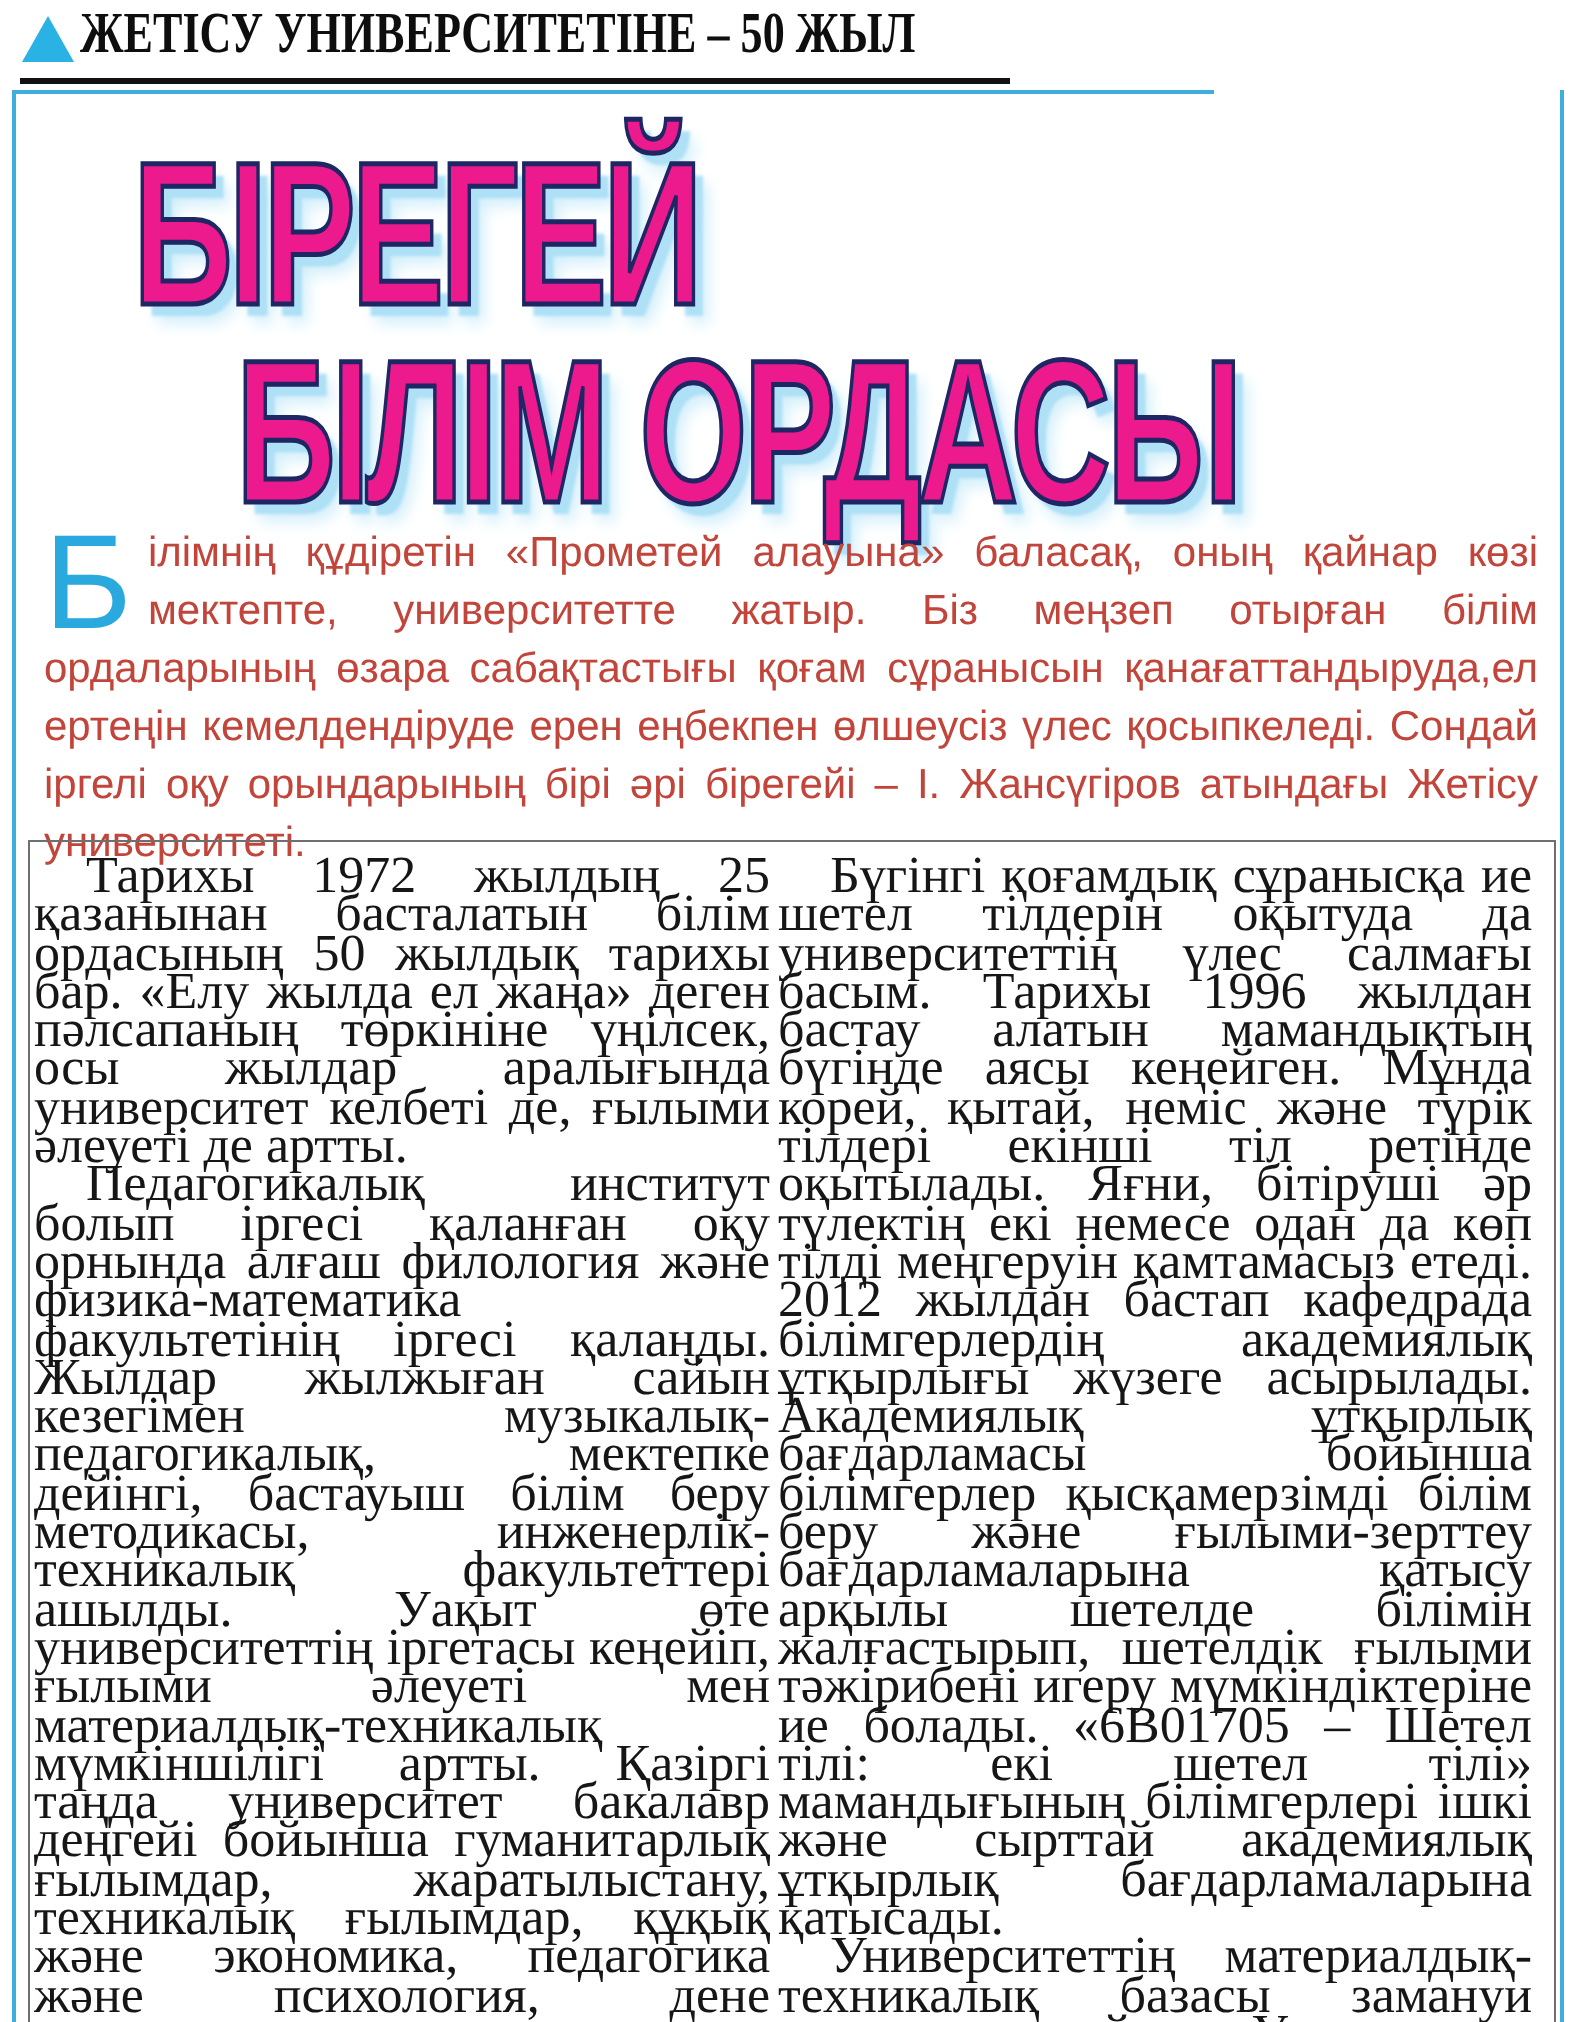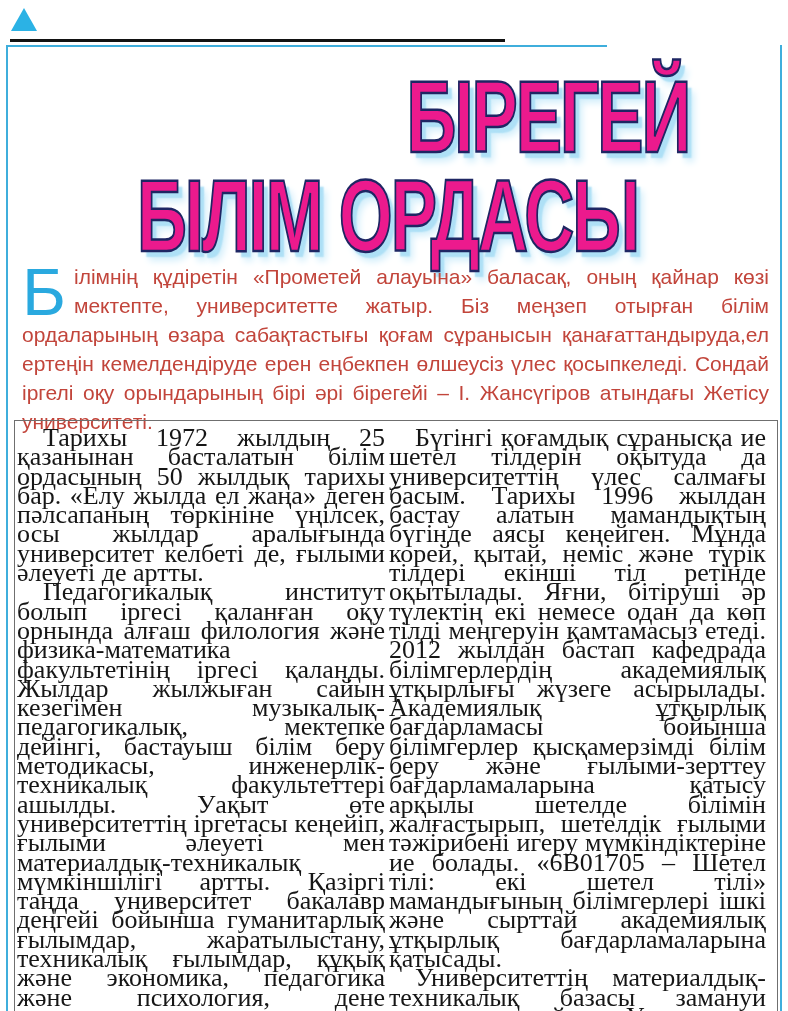--- a/index.html
+++ b/index.html
@@ -37,21 +37,21 @@
     position:absolute;left:6px;top:45px;width:2px;height:966px;
     background:var(--frame-cyan,#3FAEDC);
   }
   .frame-right{
     position:absolute;left:780px;top:45px;width:2px;height:966px;
     background:var(--frame-cyan,#3FAEDC);
   }
   
   .headline{
     position:absolute;left:0;top:68px;width:756px;
-    text-align:right;
+    text-align:left;
     font-family:"Liberation Sans", sans-serif;
     font-weight:bold;
     color:var(--headline-pink,#EC1A8D);
     -webkit-text-stroke:2.5px var(--headline-outline,#1E2663);
   }
   .headline .hl-line{font-size:102px;line-height:99px;letter-spacing:-3px;white-space:nowrap;}
   .headline .hl-line > span{
     display:inline-block;transform:scaleX(0.68);transform-origin:center;
     text-shadow:7px 6px 2px var(--headline-shadow,#AEE0F6), 11px 10px 9px #d4effb;
   }
@@ -86,20 +86,23 @@
   .col-left{left:17px;width:368px;}
   .col-right{left:389px;width:377px;}
   .col p{margin:0;text-indent:26px;}
 </style>
 </head>
 <body>
 
 <div id="page">
 
   <div class="triangle"></div>
+  <div class="kicker">
+    <span class="squeeze">ЖЕТІСУ УНИВЕРСИТЕТІНЕ – 50 ЖЫЛ</span>
+  </div>
   <div class="rule-black"></div>
   <div class="rule-cyan-top"></div>
   <div class="frame-left"></div>
   <div class="frame-right"></div>
 
   <div class="headline">
     <div class="hl-line"><span>БІРЕГЕЙ</span></div>
     <div class="hl-line"><span>БІЛІМ ОРДАСЫ</span></div>
   </div>
 

